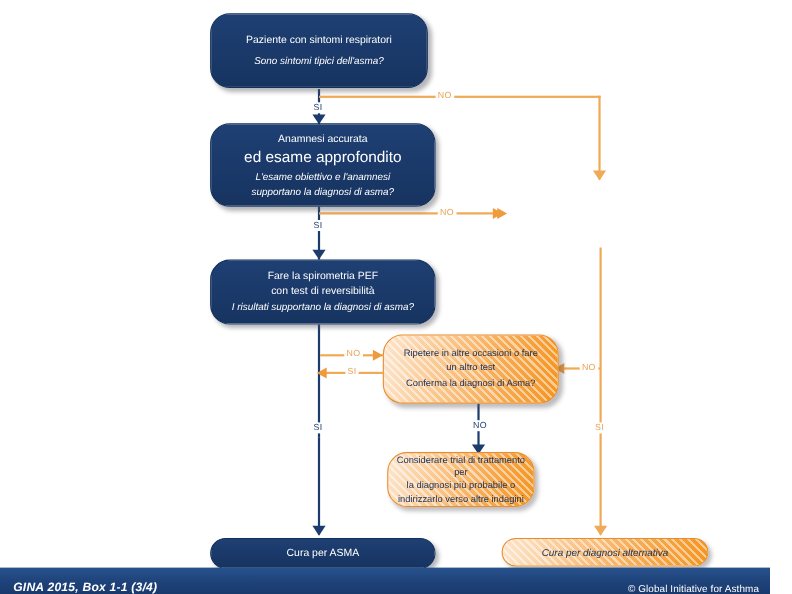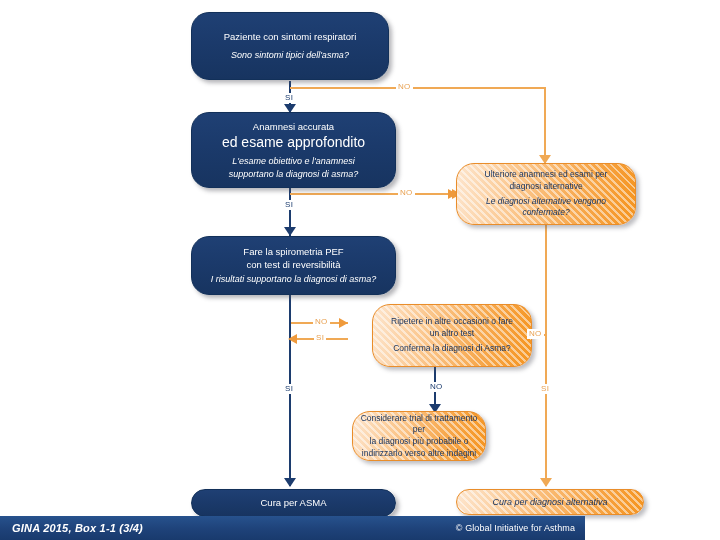--- a/index.html
+++ b/index.html
@@ -114,26 +114,26 @@
     padding: 0 2px;
     line-height: 10px;
   }
   .elabel.navytxt { color: #1c3c6e; }
   .elabel.orangetxt { color: #e8a152; }
 
   
   #footer {
     position: absolute;
     left: 0; bottom: 0;
-    width: 585px;
+    width: 700px;
     height: 24px;
     background: linear-gradient(180deg,#27528d 0%,#1e4279 55%,#193a6d 100%);
     z-index: 20;
     display: flex;
-    align-items: center;
+    align-items: flex-end;
     justify-content: space-between;
   }
   #footer .f-left {
     color: #ffffff;
     font-size: 11px;
     font-style: italic;
     font-weight: bold;
     padding-left: 12px;
     letter-spacing: .2px;
   }
@@ -203,34 +203,28 @@
     <span class="ln italic" style="font-size:9px; margin-top:6px;">Sono sintomi tipici dell'asma?</span>
   </div>
 
   <div class="box blue" style="left:191px; top:112px; width:205px; height:76px; padding:5px 8px;">
     <span class="ln" style="font-size:9.5px;text-align:center;">Anamnesi accurata</span>
     <span class="ln" style="font-size:14px;">ed esame approfondito</span>
     <span class="ln italic" style="font-size:9px; margin-top:3px;">L'esame obiettivo e l'anamnesi</span>
     <span class="ln italic" style="font-size:9px;">supportano la diagnosi di asma?</span>
   </div>
 
-  <div class="box orange" style="left:456px; top:163px; width:180px; height:62px; padding:4px 8px;">
-    <span class="ln" style="font-size:8.5px;">Ulteriore anamnesi ed esami per</span>
-    <span class="ln" style="font-size:8.5px;">diagnosi alternative</span>
-    <span class="ln italic" style="font-size:8.5px; margin-top:3px;">Le diagnosi alternative vengono</span>
-    <span class="ln italic" style="font-size:8.5px;">confermate?</span>
-  </div>
 
   <div class="box blue" style="left:191px; top:236px; width:205px; height:59px; padding:4px 4px;">
     <span class="ln" style="font-size:9.5px;">Fare la spirometria PEF</span>
     <span class="ln" style="font-size:9.5px;">con test di reversibilità</span>
     <span class="ln italic" style="font-size:9px; margin-top:2px;">I risultati supportano la diagnosi di asma?</span>
   </div>
 
-  <div class="box orange" style="left:348px; top:304px; width:160px; height:63px; padding:4px 8px;margin-left:24px;">
+  <div class="box orange" style="left:348px; top:304px; width:160px; height:63px; padding:4px 8px;">
     <span class="ln" style="font-size:8.5px;">Ripetere in altre occasioni o fare</span>
     <span class="ln" style="font-size:8.5px;">un altro test</span>
     <span class="ln" style="font-size:8.5px; margin-top:4px;">Conferma la diagnosi di Asma?</span>
   </div>
 
   <div class="box orange" style="left:352px; top:411px; width:134px; height:50px; padding:3px 6px;">
     <span class="ln" style="font-size:8.5px;">Considerare trial di trattamento per</span>
     <span class="ln" style="font-size:8.5px;">la diagnosi più probabile o</span>
     <span class="ln" style="font-size:8.5px;">indirizzarlo verso altre indagini</span>
   </div>

